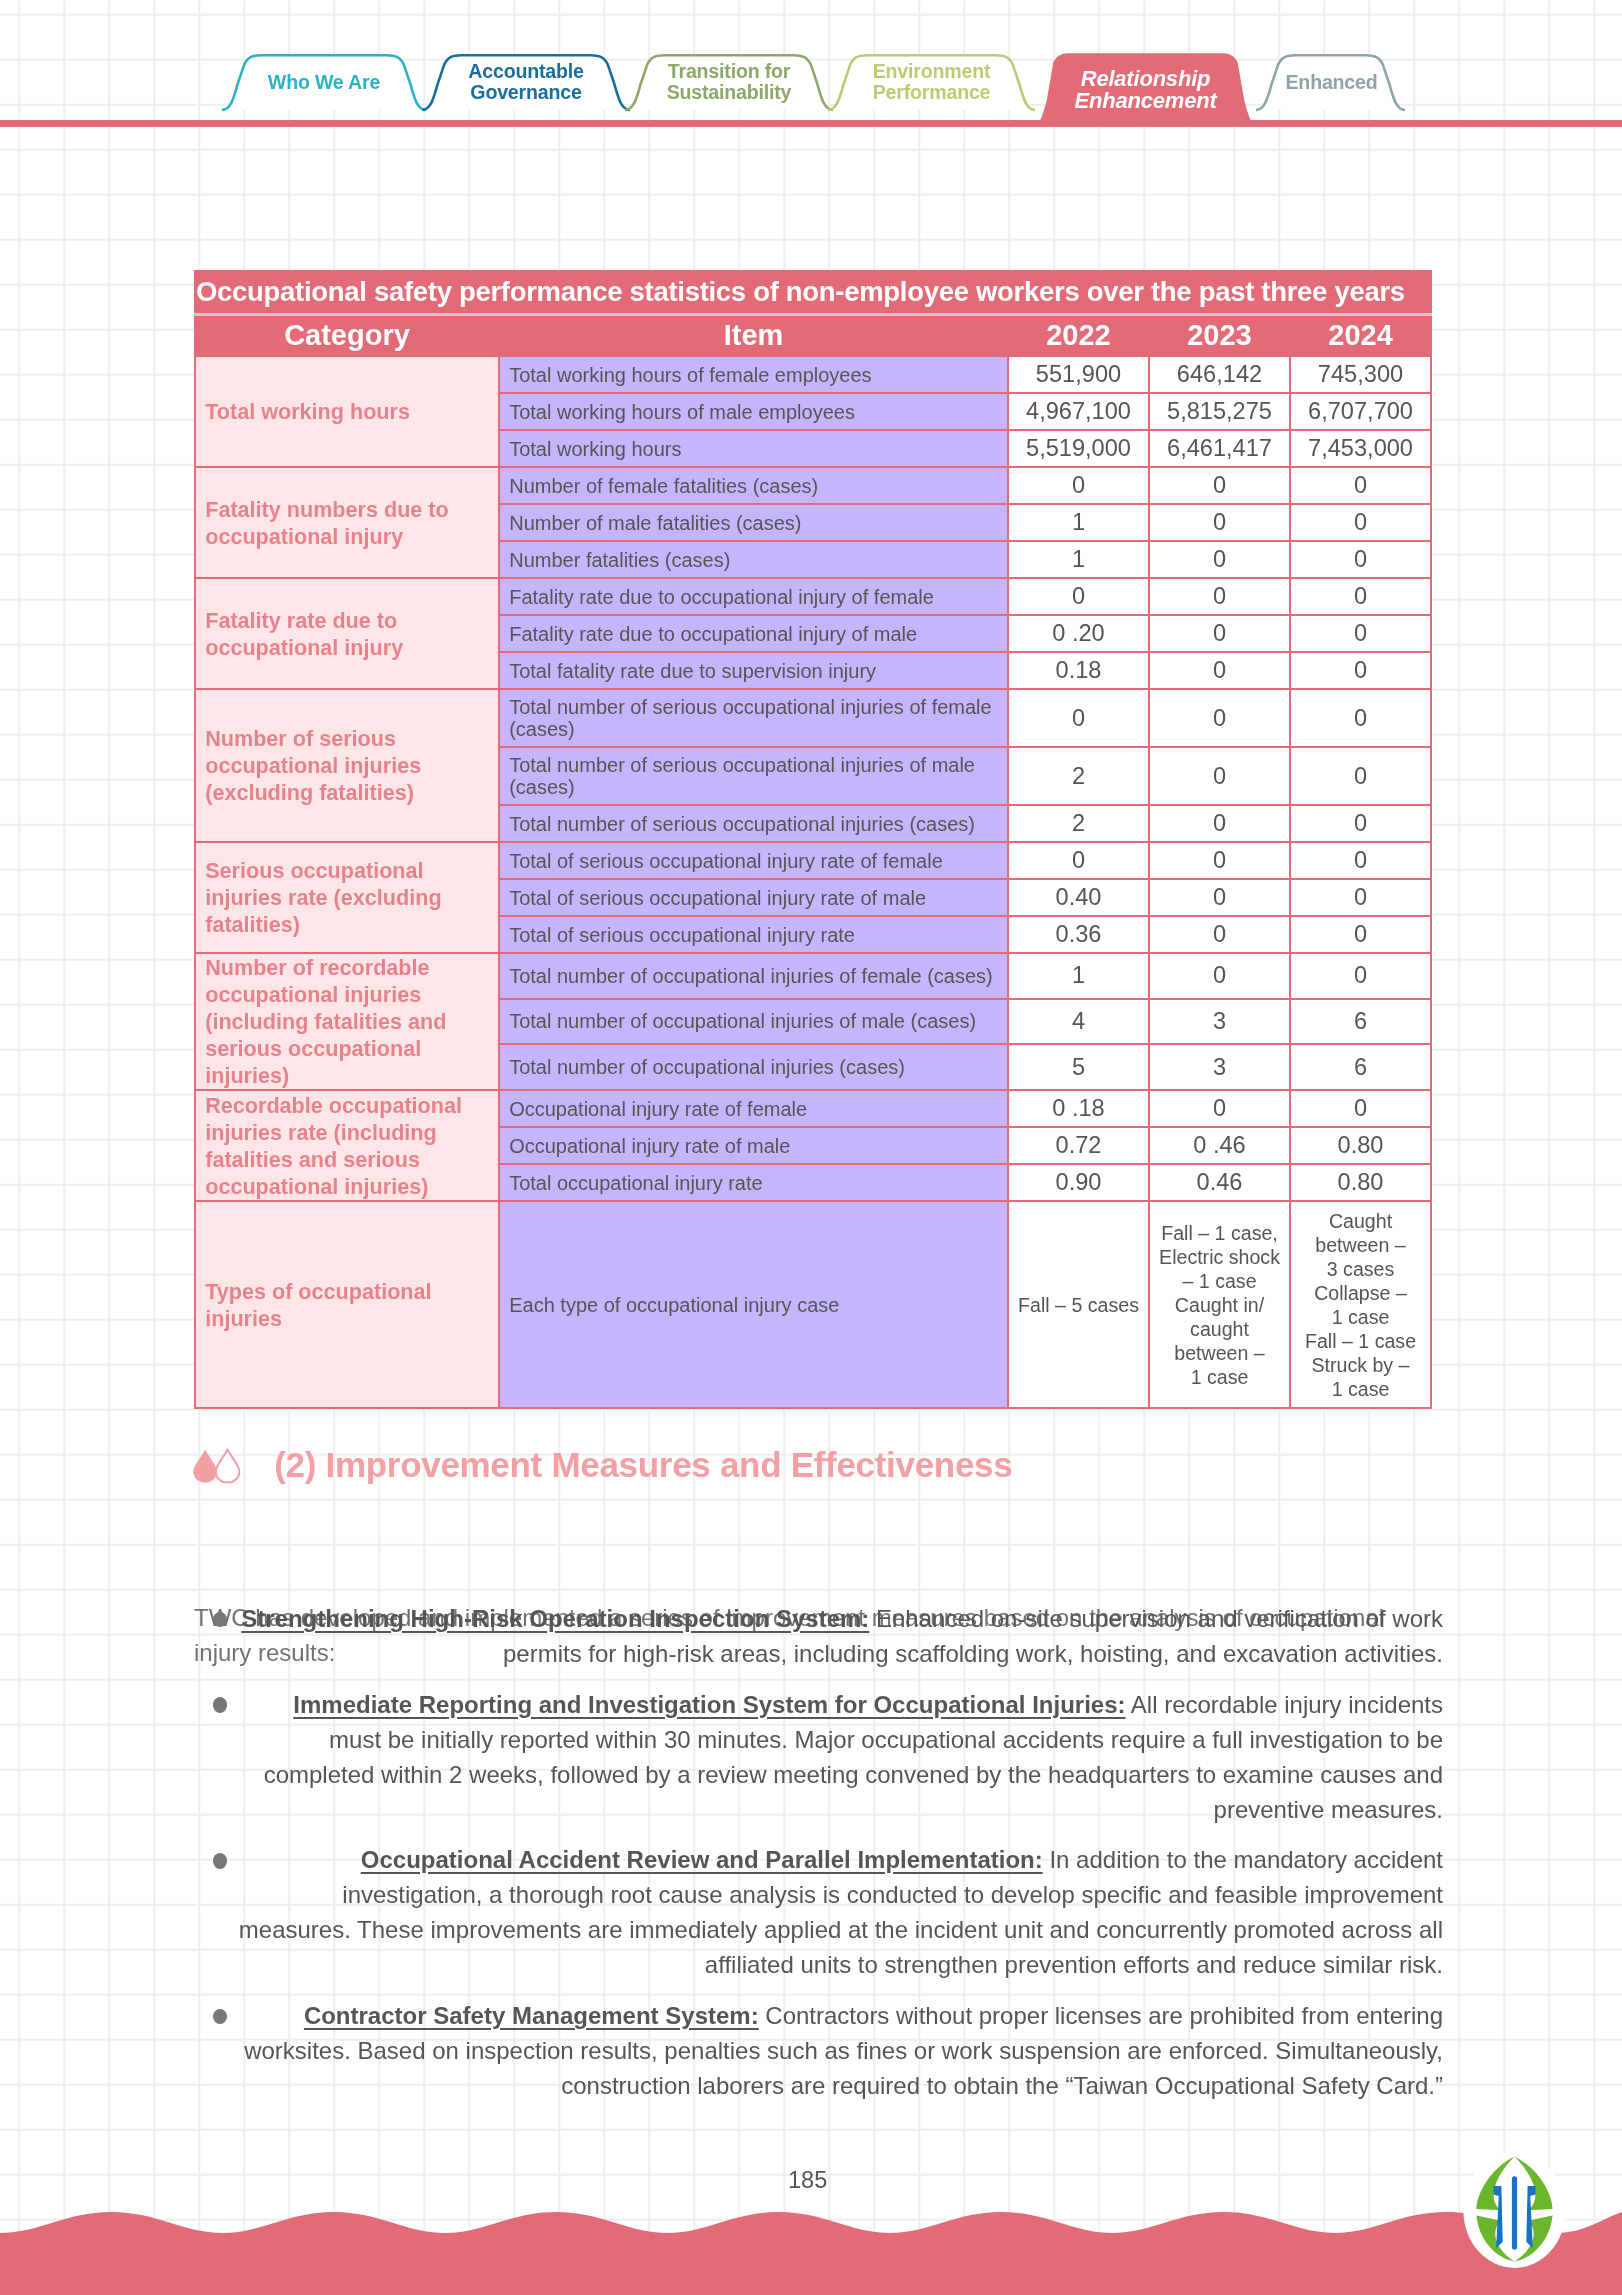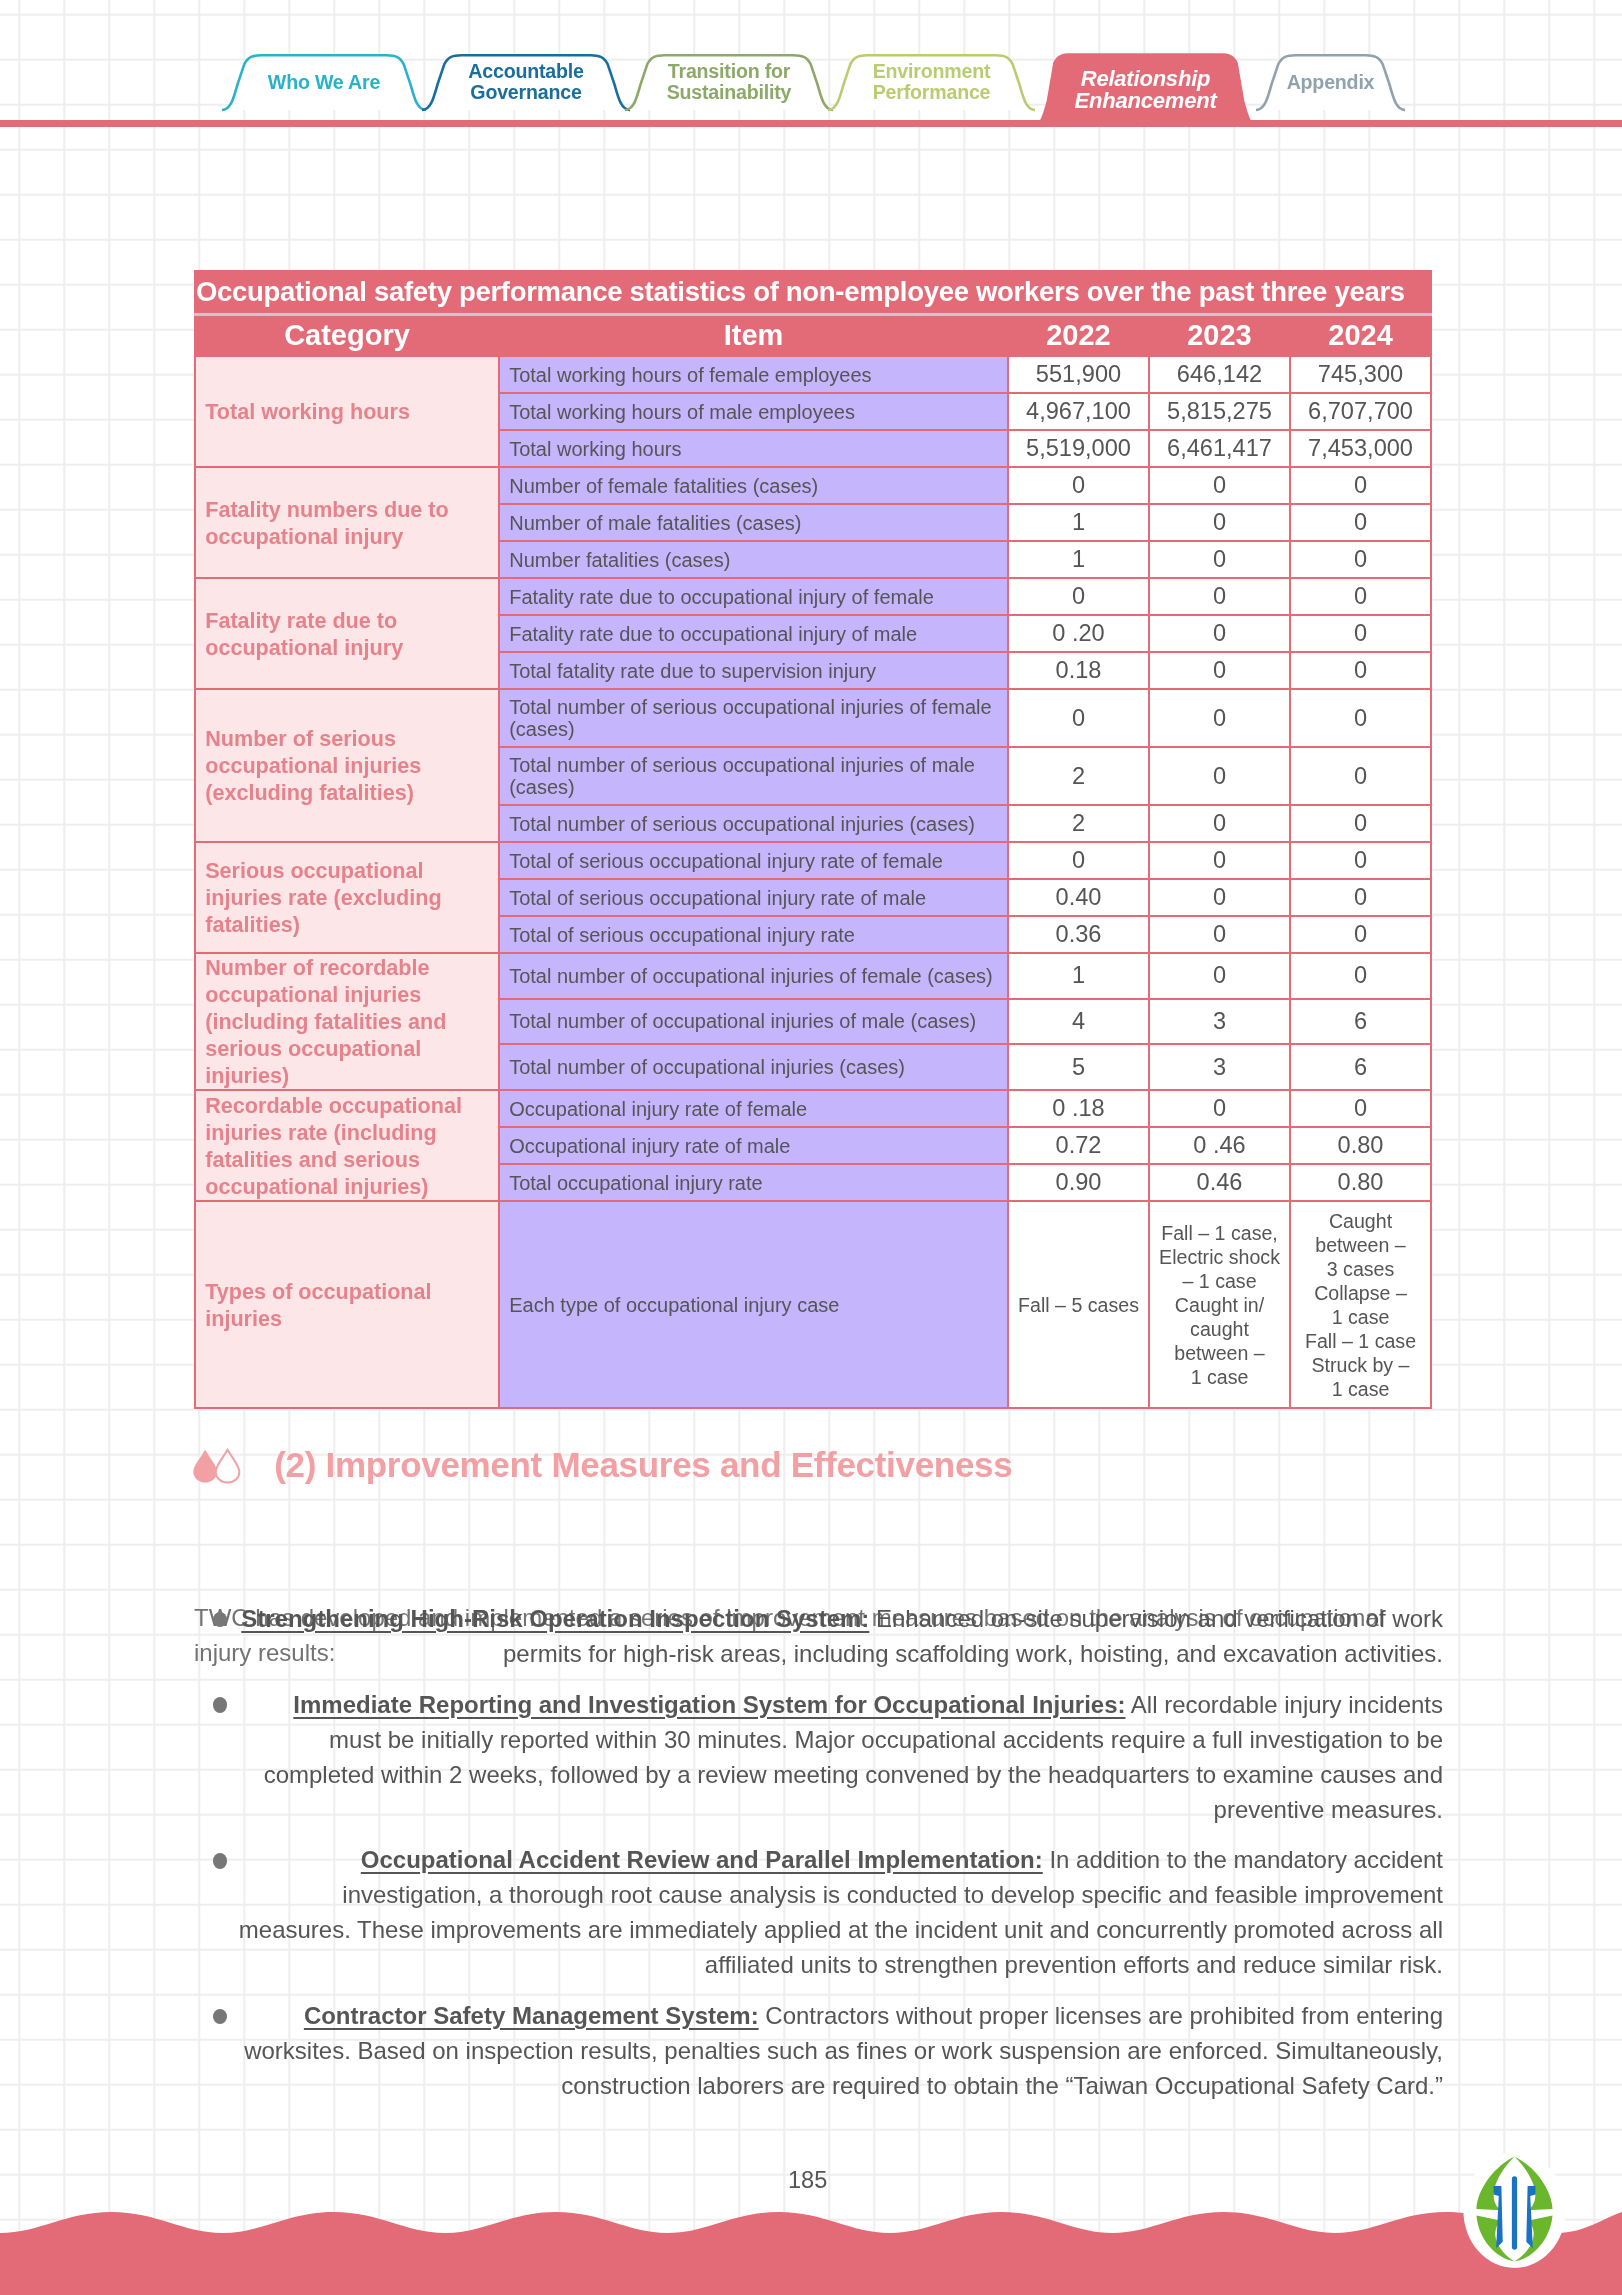--- a/index.html
+++ b/index.html
@@ -87,21 +87,21 @@
     <div class="tab tab-active" style="left: 1031px; width: 229px;">
       <svg viewBox="0 0 350 114" preserveAspectRatio="none">
       <path d="M0 114 C 14 114, 18 94, 24 74 L 34 16 C 40 4, 48 2, 60 2 L 290 2 C 302 2, 310 4, 316 16 L 326 74 C 332 94, 336 114, 350 114" fill="#e36b78" stroke="#e36b78" stroke-width="0"></path>
       </svg>
       <span style="max-width: 170px; font-style: italic;">Relationship Enhancement</span>
     </div>
     <div class="tab" style="left: 1256px; width: 149px;">
       <svg viewBox="0 0 228 86" preserveAspectRatio="none">
       <path d="M0 86 C 14 86, 18 66, 24 46 L 34 16 C 40 4, 48 2, 60 2 L 168 2 C 180 2, 188 4, 194 16 L 204 46 C 210 66, 214 86, 228 86" fill="#ffffff" stroke="#8fa3ad" stroke-width="4"></path>
       </svg>
-      <span style="color: rgb(143, 163, 173); max-width: 90px;">Appendix</span>
+      <span style="color: rgb(143, 163, 173); max-width: 90px;">Enhanced</span>
     </div>
   </div>
 
 <table class="tbl">
   <colgroup>
     <col style="width:304px">
       <col style="width:509px">
       <col style="width:141px">
       <col style="width:141px">
       <col style="width:141px">

